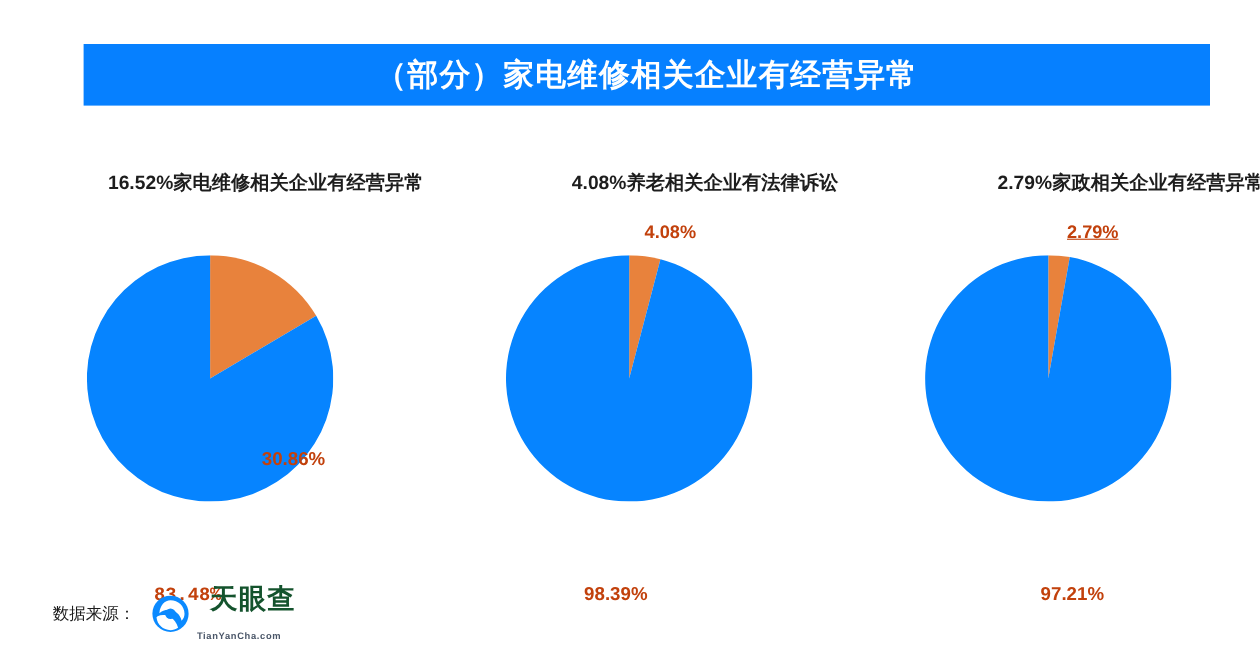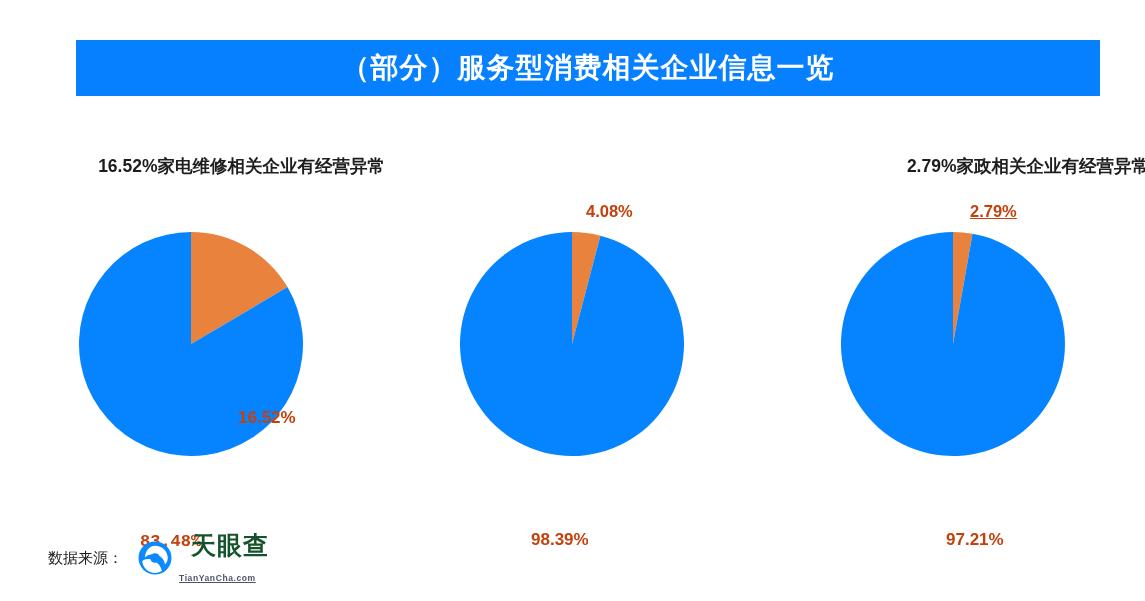--- a/index.html
+++ b/index.html
@@ -122,45 +122,45 @@
     letter-spacing: 1px;
     margin-left: 12px;
   }
   .logo-en {
     font-size: 8.5px;
     font-weight: bold;
     color: #4a5668;
     letter-spacing: 0.6px;
     margin-top: 16px;
     line-height: 1;
-    text-decoration: underline;
   }
 </style>
 </head>
 <body>
 
 <div class="title-bar">
-  <span class="title-text">（部分）服务型消费相关企业信息一览</span>
+  <span class="title-text">（部分）家电维修相关企业有经营异常</span>
 </div>
 
 <div class="charts-row">
 
   <div class="chart-cell">
     <div class="chart-subtitle align-left-1">16.52%家电维修相关企业有经营异常</div>
     <div class="pie-wrap">
       <svg viewBox="0 0 224 224">
           <path d="M 112 112 L 112.00 0.00 A 112 112 0 0 1 208.47 55.11 Z" fill="#e8823c"></path>
           <path d="M 112 112 L 208.47 55.11 A 112 112 0 1 1 112.00 0.00 Z" fill="#0684ff"></path>
         </svg>
     </div>
-    <div class="slice-label" style="left: 238px; top: 268px;">16.52%</div>
+    <div class="slice-label" style="left: 238px; top: 268px;">30.86%</div>
     <div class="slice-label" style="left: 140px; top: 392px; font-family: Liberation Mono, monospace;">83.48%</div>
   </div>
 
   <div class="chart-cell">
+    <div class="chart-subtitle align-left-2">4.08%养老相关企业有法律诉讼</div>
     <div class="pie-wrap">
       <svg viewBox="0 0 224 224">
           <path d="M 112 112 L 112.00 0.00 A 112 112 0 0 1 140.40 3.66 Z" fill="#e8823c"></path>
           <path d="M 112 112 L 140.40 3.66 A 112 112 0 1 1 112.00 0.00 Z" fill="#0684ff"></path>
         </svg>
     </div>
     <div class="slice-label outside" style="left: 205px; top: 62px;">4.08%</div>
     <div class="slice-label" style="left: 150px; top: 390px;">98.39%</div>
   </div>
 

